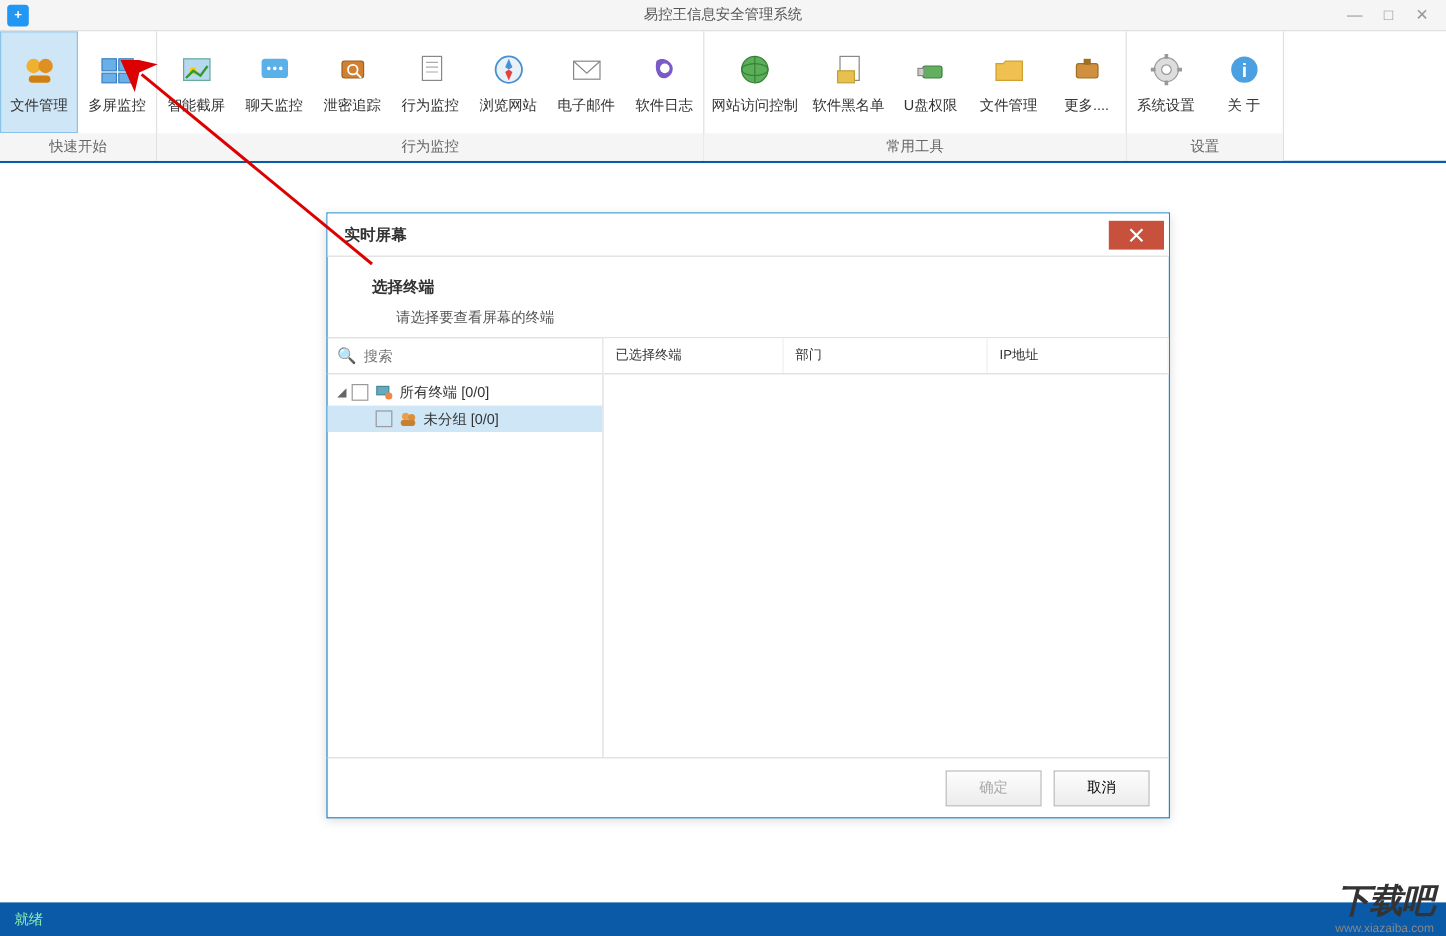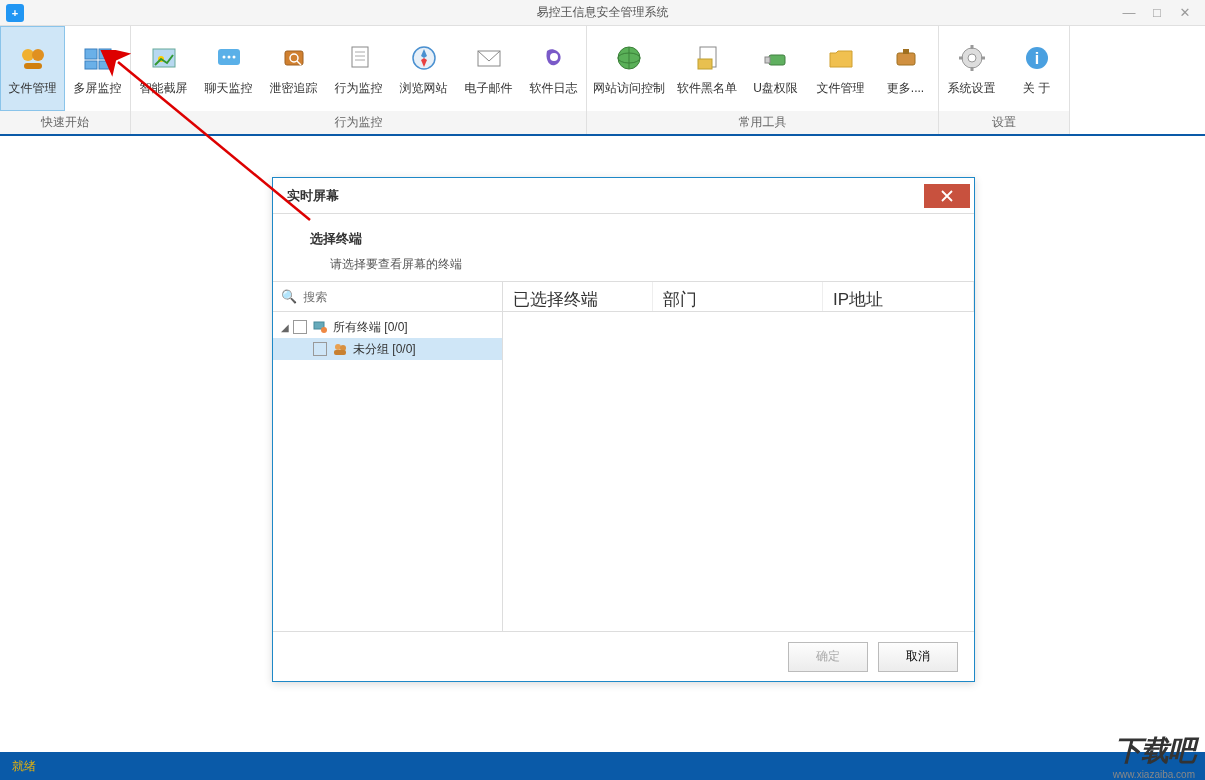--- a/index.html
+++ b/index.html
@@ -42,31 +42,31 @@
 .search-input { border: none; outline: none; font-size: 12px; color: #999; flex: 1; }
 .tree { flex: 1; padding: 4px 0; font-size: 12px; }
 .tree-row { display: flex; align-items: center; height: 22px; padding-left: 8px; cursor: pointer; }
 .tree-row.selected { background: #cfe6f7; }
 .tree-toggle { width: 12px; color: #666; font-size: 10px; }
 .tree-check { width: 14px; height: 14px; border: 1px solid #999; margin-right: 4px; }
 .tree-icon { width: 18px; height: 16px; margin-right: 4px; display: flex; align-items: center; justify-content: center; }
 .tree-label { color: #333; }
 
 .right-pane { flex: 1; display: flex; flex-direction: column; }
-.table-header { height: 30px; display: flex; border-bottom: 1px solid #ddd; background: #fff; font-size: 17px; color: #333; }
+.table-header { height: 30px; display: flex; border-bottom: 1px solid #ddd; background: #fff; font-size: 11px; color: #333; }
 .th { padding: 6px 10px; border-right: 1px solid #eee; }
 .th1 { width: 150px; } .th2 { width: 170px; } .th3 { flex: 1; }
 .table-body { flex: 1; }
 
 .dialog-footer { height: 50px; display: flex; align-items: center; justify-content: flex-end; gap: 10px; padding: 0 16px; border-top: 1px solid #ddd; }
 .btn { width: 80px; height: 30px; border: 1px solid #bbb; background: linear-gradient(#fdfdfd,#ececec); font-size: 12px; cursor: pointer; }
 .btn:disabled { color: #aaa; }
 
 
-.statusbar { position: absolute; bottom: 0; left: 0; right: 0; height: 28px; background: #0a5aa8; color: #eab308; display: flex; align-items: center; padding: 0 12px; font-size: 12px; }
+.statusbar { position: absolute; bottom: 0; left: 0; right: 0; height: 28px; background: #0a5aa8; color: #86efac; display: flex; align-items: center; padding: 0 12px; font-size: 12px; }
 
 
 .arrow-svg { position: absolute; top: 50px; left: 100px; pointer-events: none; z-index: 100; }
 
 
 .watermark { position: absolute; right: 10px; bottom: 10px; color: #333; font-size: 28px; font-weight: bold; font-style: italic; letter-spacing: -1px; }
 .watermark-url { position: absolute; right: 10px; bottom: 0px; color: #888; font-size: 10px; }
 </style>
 </head>
 <body>

